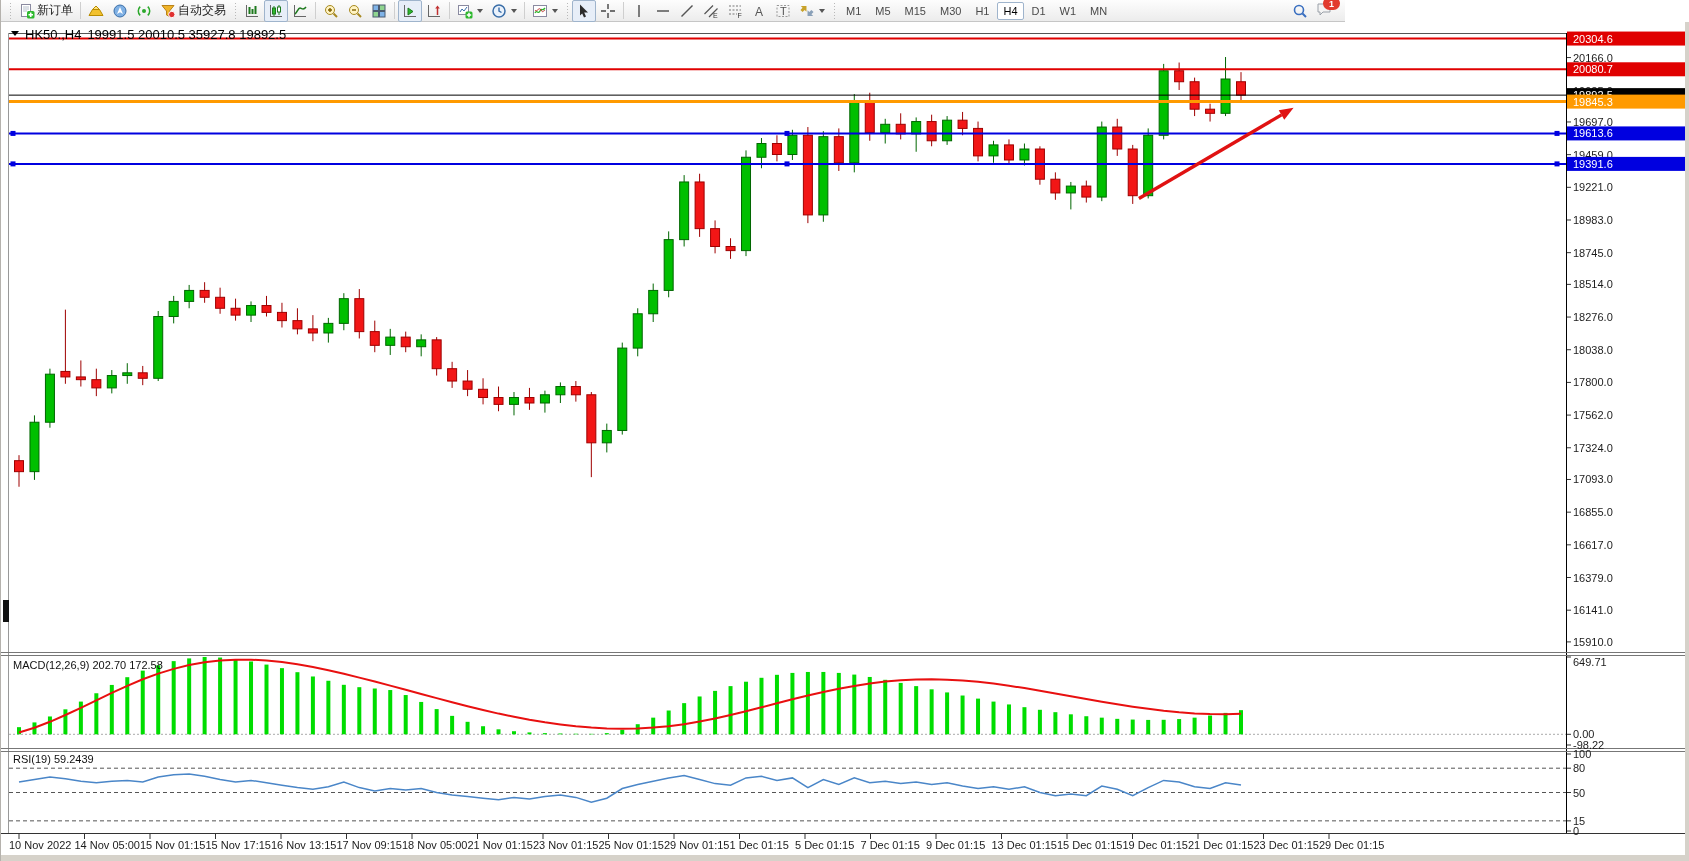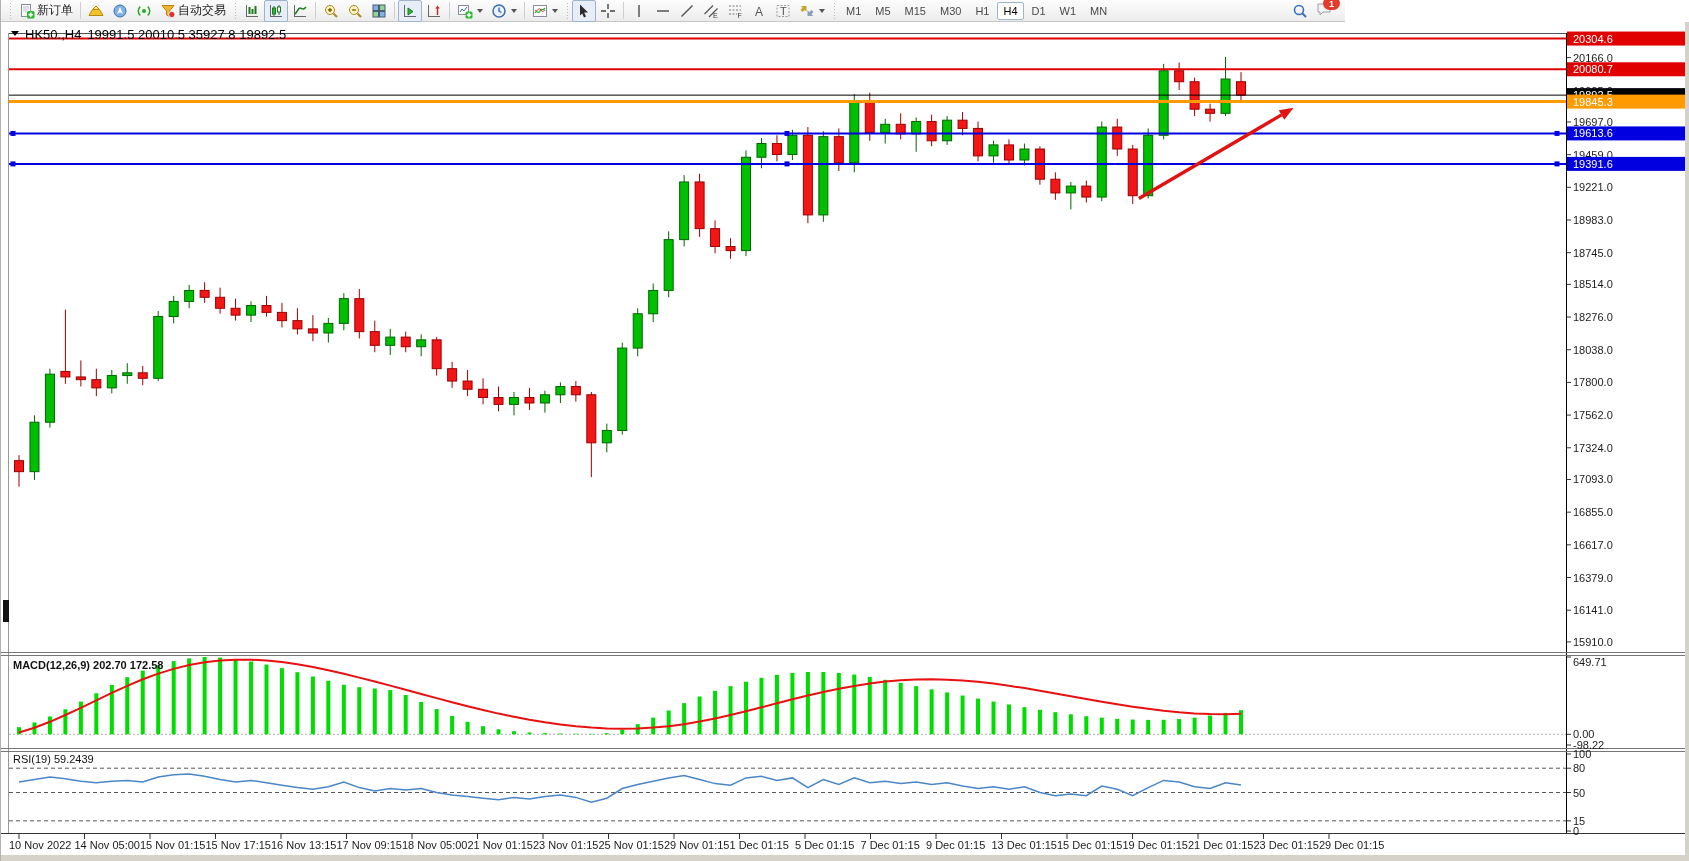--- a/index.html
+++ b/index.html
@@ -31,21 +31,21 @@
   #tb-right{margin-left:auto;display:flex;align-items:center;gap:8px;padding-right:8px;}
   #notif-wrap{position:relative;}
   #notif-badge{
     position:absolute;top:-4px;right:-7px;min-width:13px;height:13px;border-radius:7px;
     background:#e23b2e;color:#fff;font-size:9px;font-weight:bold;
     display:flex;align-items:center;justify-content:center;padding:0 2px;}
   
   #chart-title{position:absolute;left:10px;top:27px;z-index:3;display:flex;align-items:flex-start;
     gap:6px;font-size:13px;color:#000;}
   #title-tri{width:0;height:0;border:4px solid transparent;border-top:5px solid #000;margin-top:4px;}
-  #macd-label{position:absolute;left:12px;top:659px;z-index:3;font-size:11px;color:#111;font-weight:bold;}
+  #macd-label{position:absolute;left:12px;top:659px;z-index:3;font-size:11px;color:#111;}
   #rsi-label{position:absolute;left:12px;top:753px;z-index:3;font-size:11px;color:#111;}
   
   #chart-svg{position:absolute;left:0;top:0;z-index:1;}
   
   .region{position:absolute;background:transparent;z-index:4;}
   #plot-region{left:8px;top:33px;width:1557px;height:617px;}
   #macd-region{left:8px;top:656px;width:1557px;height:92px;}
   #rsi-region{left:8px;top:751px;width:1557px;height:82px;}
   #price-axis-region{left:1566px;top:33px;width:118px;height:800px;}
   #time-axis-region{left:0;top:834px;width:1684px;height:20px;}

